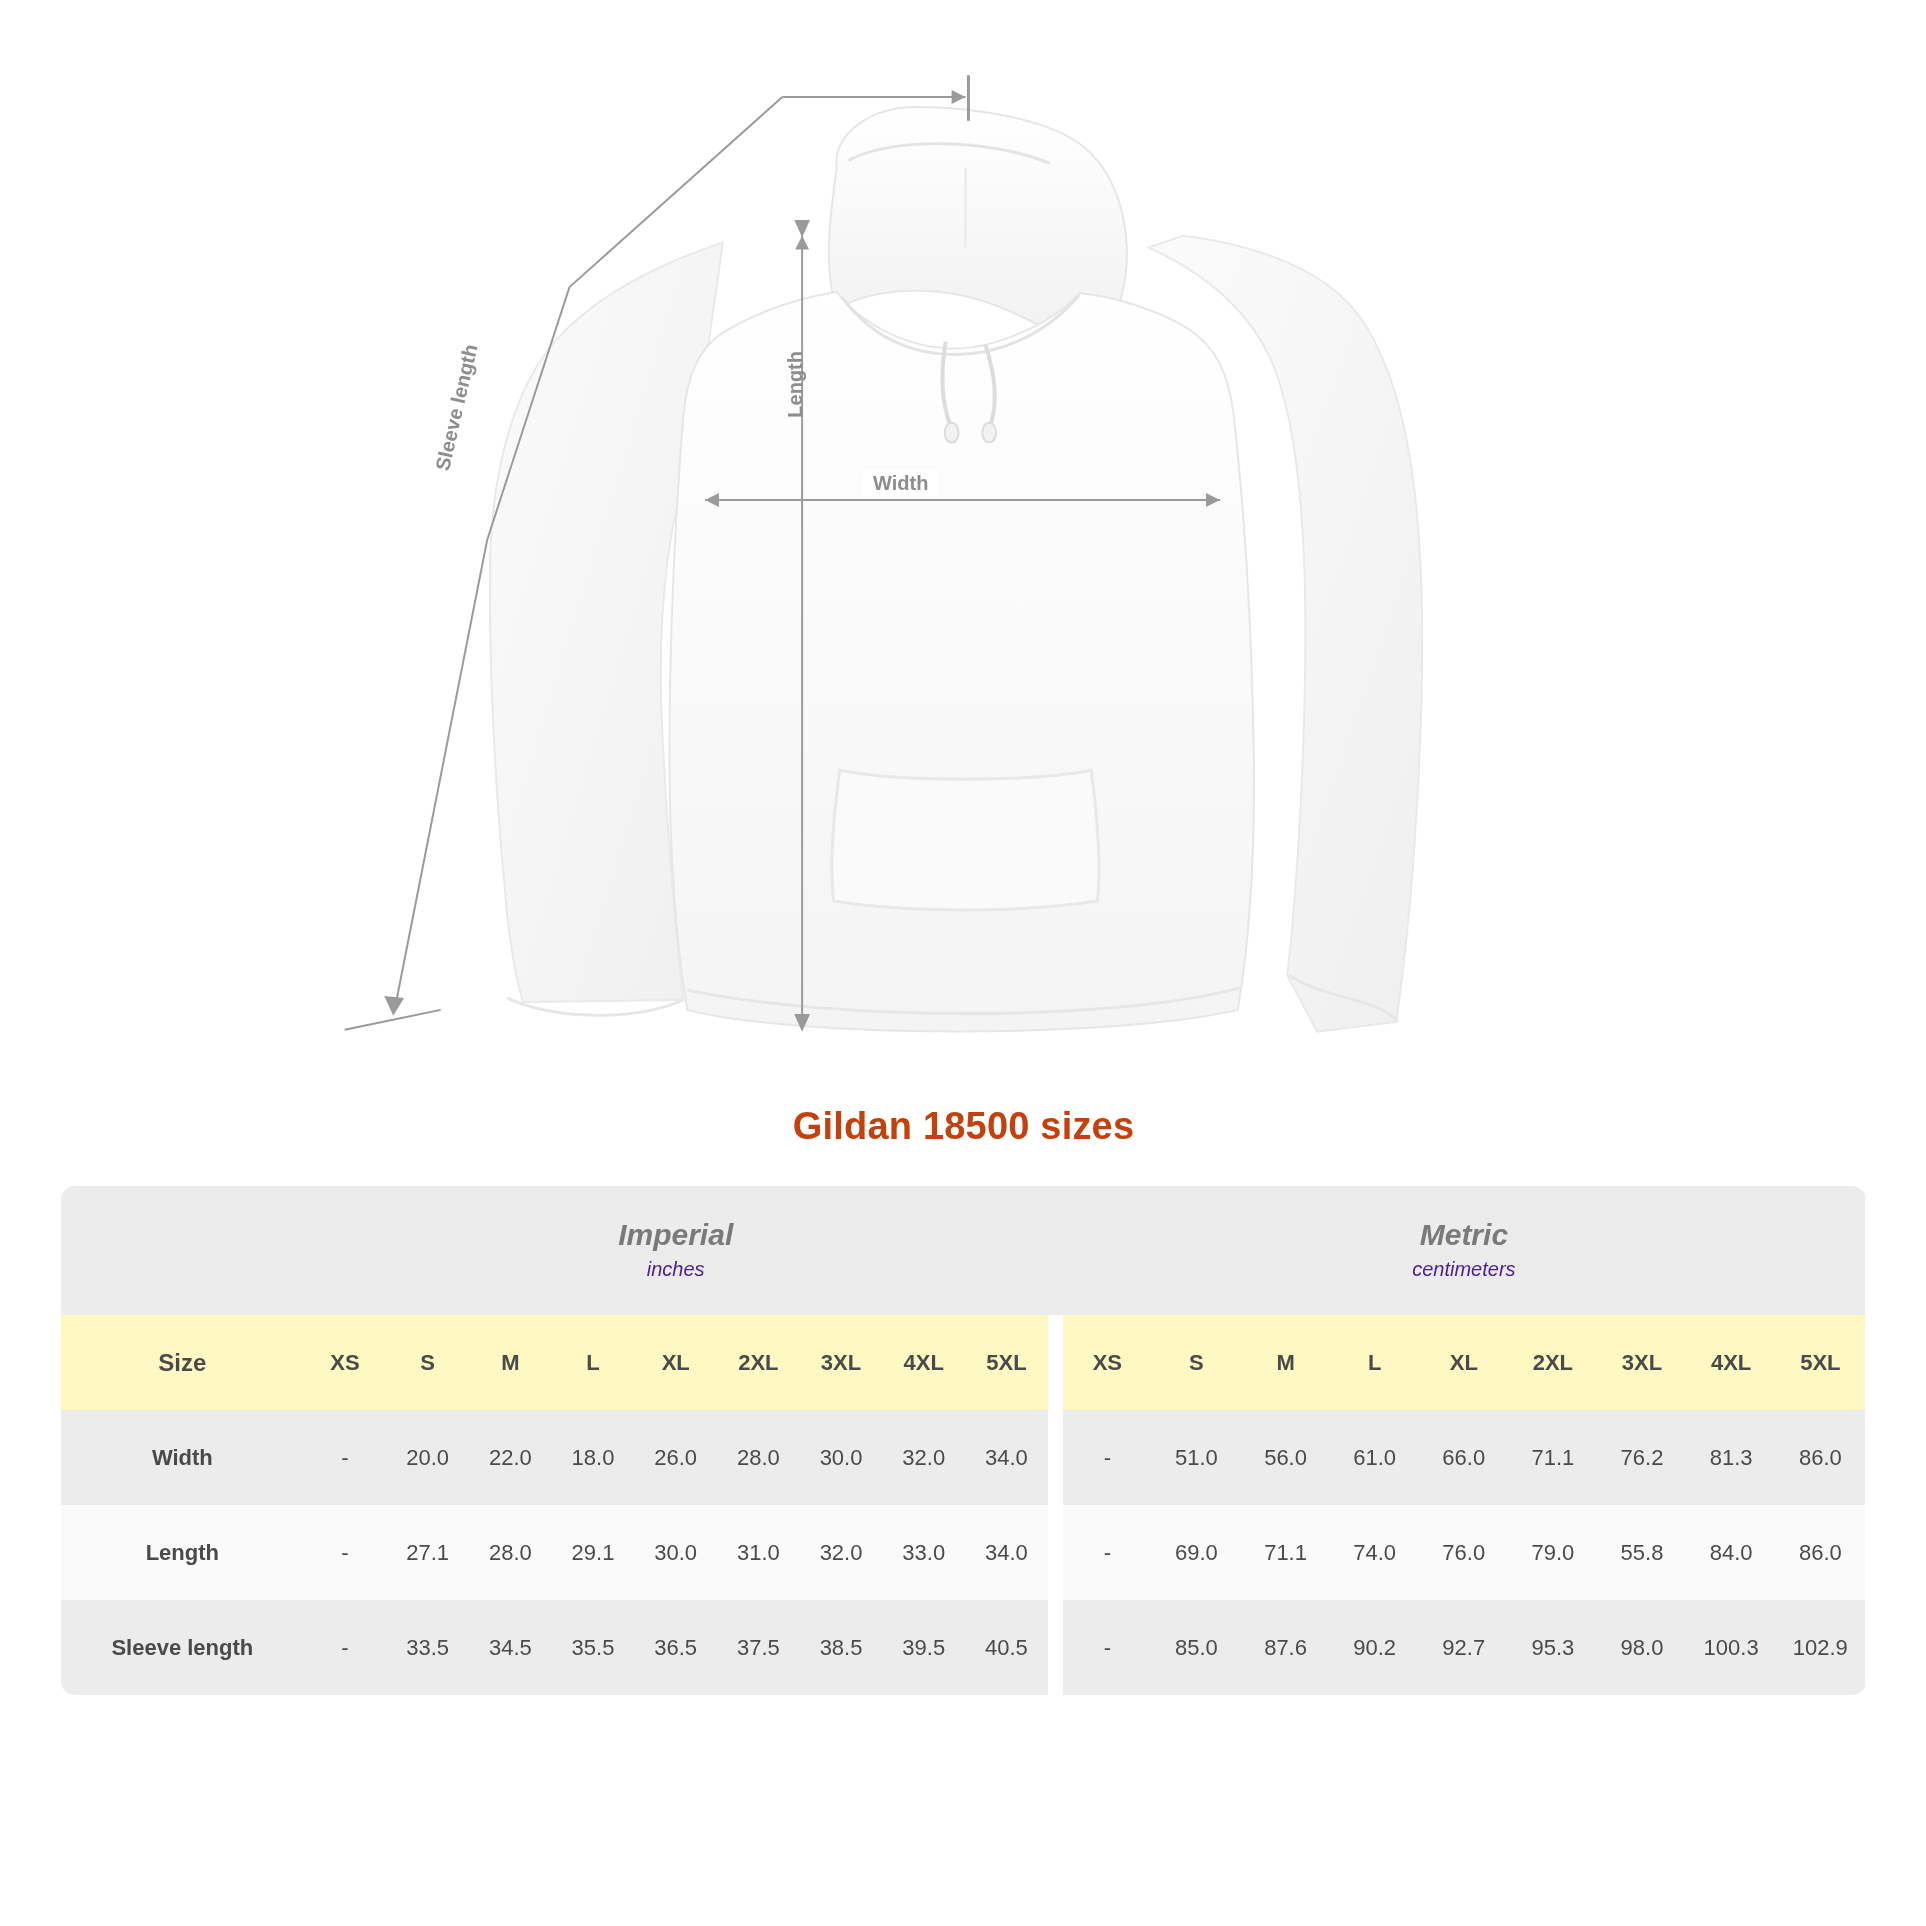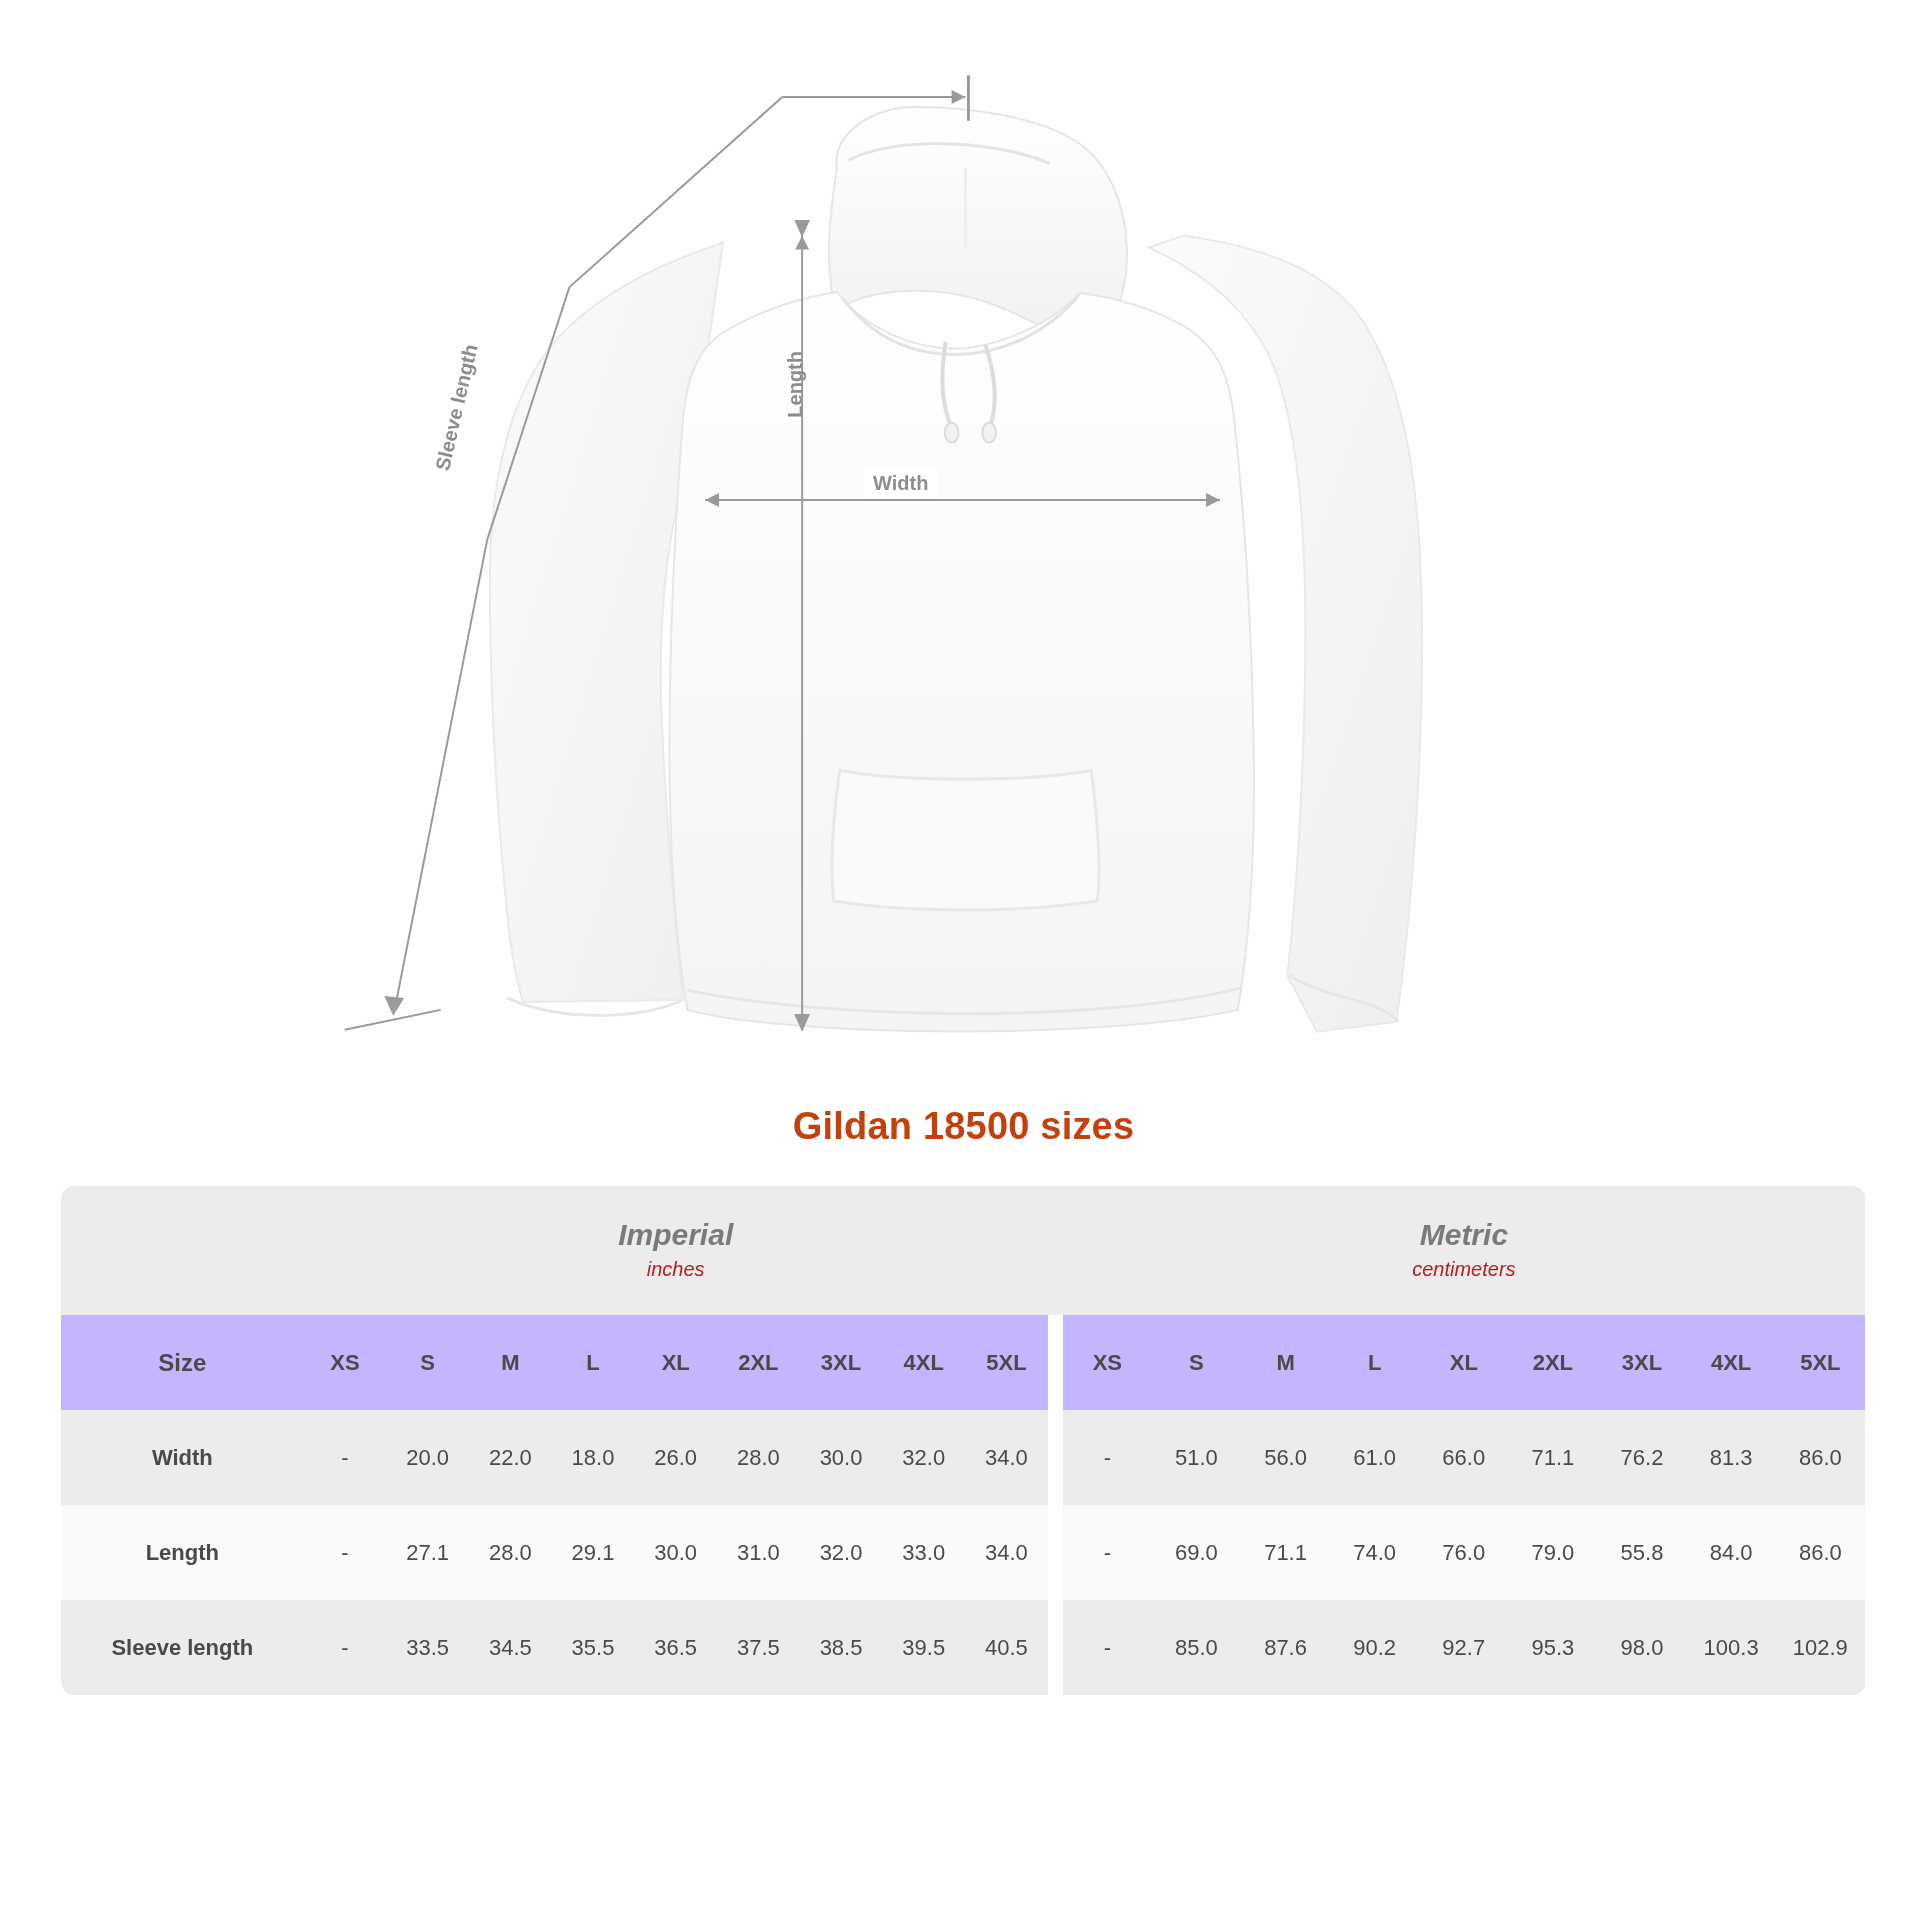--- a/index.html
+++ b/index.html
@@ -78,25 +78,25 @@
   .unit-name {
     font-size: 30px;
     font-style: italic;
     font-weight: bold;
     color: #7a7a7a;
     line-height: 1.25;
   }
   .unit-sub {
     font-size: 20px;
     font-style: italic;
-    color: #b91c1c;
+    color: #4c1d95;
     line-height: 1.6;
   }
   .hdr-row td {
-    background: #c4b5fd;
+    background: #fef9c3;
     height: 95px;
     font-weight: bold;
     color: #565656;
     font-size: 23px;
   }
   .hdr-row td.rowlabel {
     font-size: 24px;
   }
   .data-row td {
     height: 95px;

